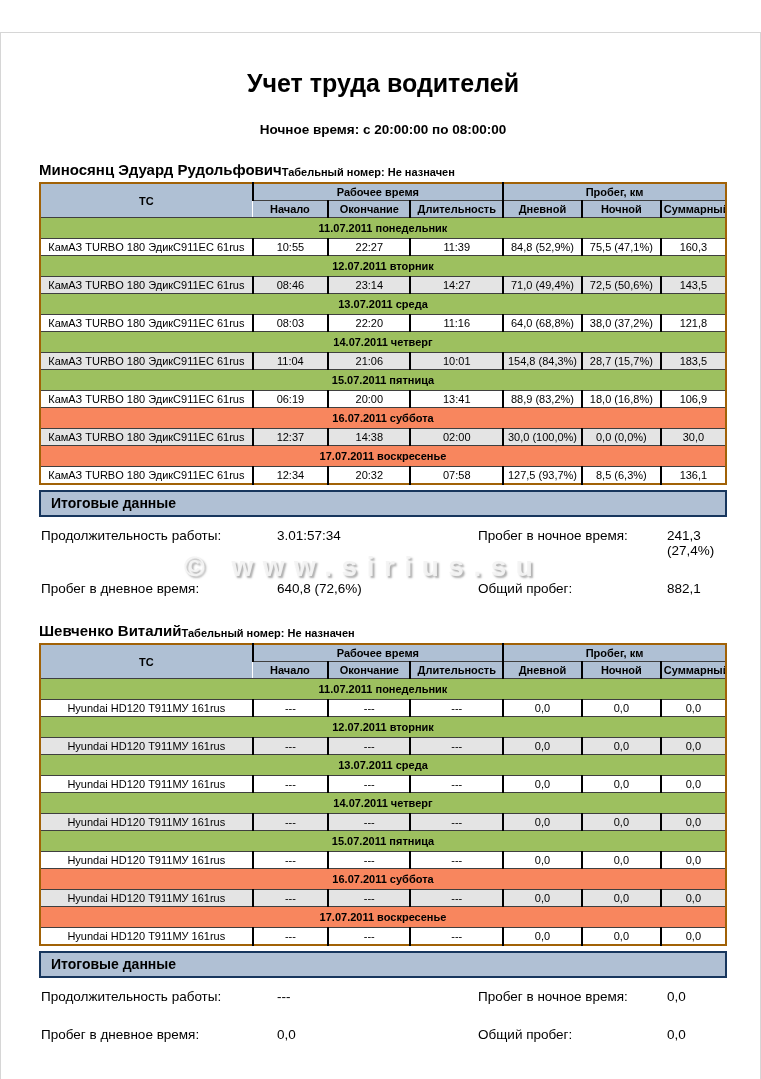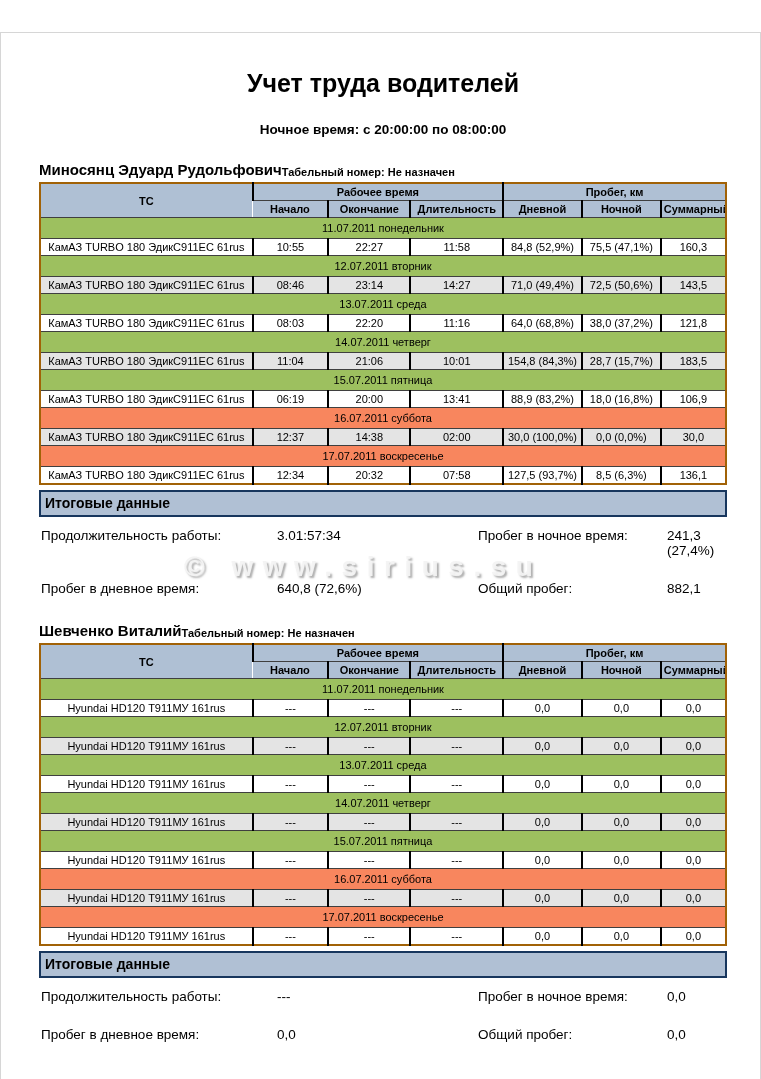--- a/index.html
+++ b/index.html
@@ -59,35 +59,35 @@
     white-space: nowrap;
   }
   .report-table th:first-child, .report-table td:first-child { border-left: 0; }
   .report-table thead th {
     background: var(--header-bg, #AFC0D4);
     font-weight: bold;
     height: 16px;
   }
   .report-table .date-row td {
     border-left: 0;
-    font-weight: normal;
+    font-weight: bold;
     padding: 4px 6px;
   }
   .report-table .date-row.weekday td { background: var(--weekday-bg, #9DC05F); }
   .report-table .date-row.weekend td { background: var(--weekend-bg, #F8865E); }
   .report-table .data-row td { background: #fff; height: 17px; }
   .report-table .data-row.alt td { background: var(--alt-row-bg, #E4E4E4); }
 
   .totals-bar {
     margin-top: 5px;
     background: var(--totals-bg, #B0C0D4);
     border: 2px solid #17365D;
     font-size: 14px;
     font-weight: bold;
-    padding: 3px 6px 4px 4px;
+    padding: 3px 6px 4px 10px;
   }
   .summary {
     margin: 11px 0 0 2px;
     display: grid;
     grid-template-columns: 213px 178px 166px auto;
     row-gap: 10px;
     font-size: 13.5px;
     gap: 23px;
   }
   .watermark {
@@ -146,21 +146,21 @@
         </tr>
       </thead>
       <tbody>
           <tr class="date-row weekday">
             <td colspan="7">11.07.2011 понедельник</td>
           </tr>
           <tr class="data-row">
             <td>КамАЗ TURBO 180 ЭдикС911ЕС 61rus</td>
             <td>10:55</td>
             <td>22:27</td>
-            <td>11:58</td>
+            <td>11:39</td>
             <td>84,8 (52,9%)</td>
             <td>75,5 (47,1%)</td>
             <td>160,3</td>
           </tr>
           <tr class="date-row weekday">
             <td colspan="7">12.07.2011 вторник</td>
           </tr>
           <tr class="data-row alt">
             <td>КамАЗ TURBO 180 ЭдикС911ЕС 61rus</td>
             <td>08:46</td>

